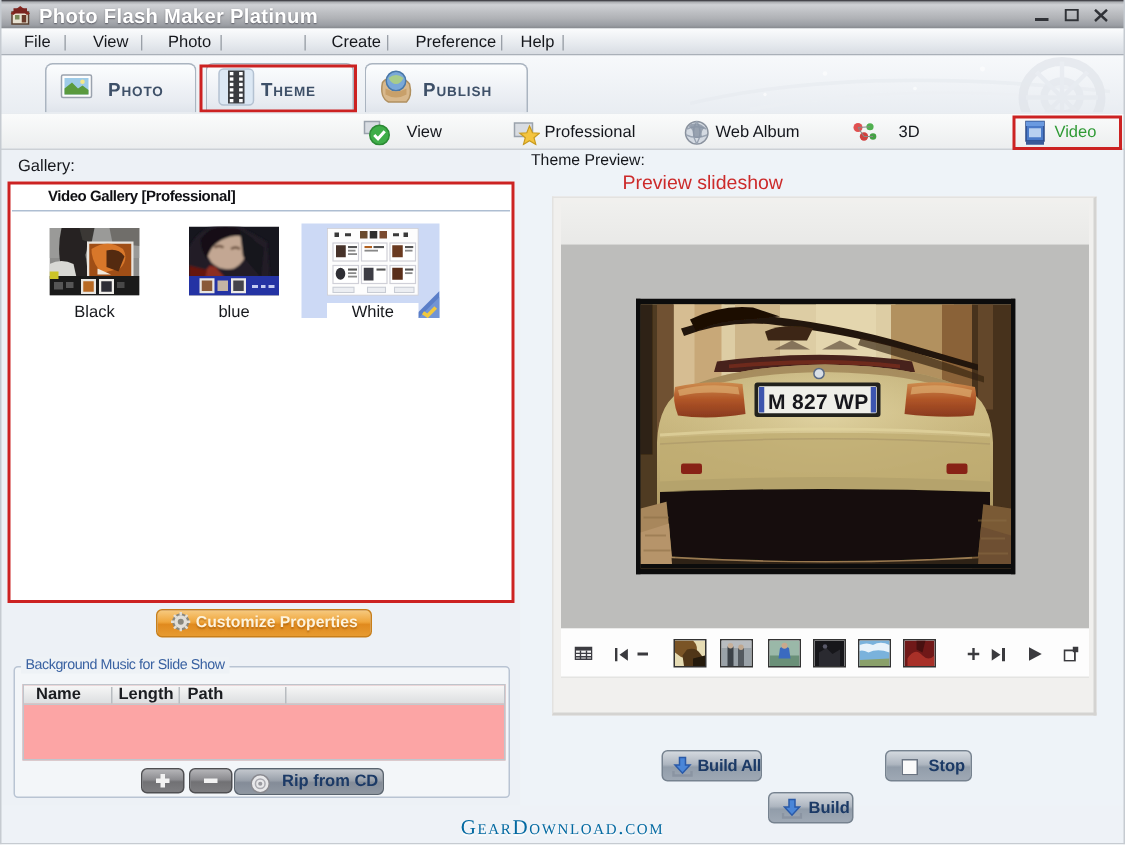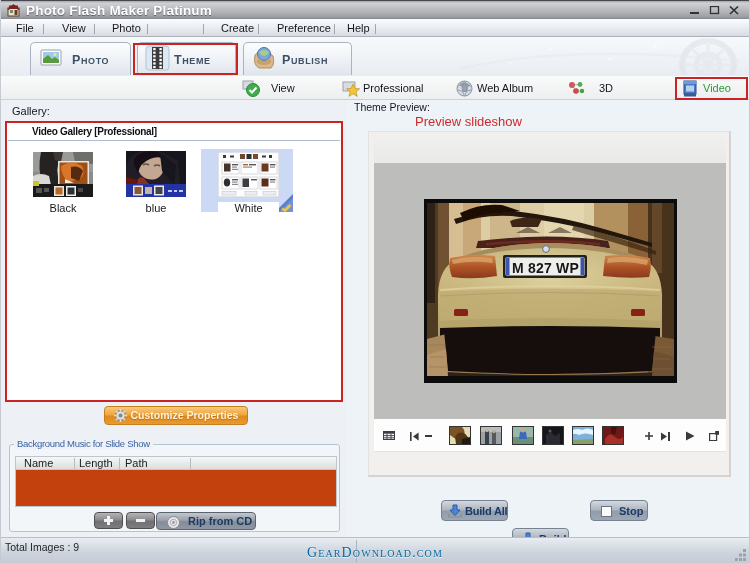--- a/index.html
+++ b/index.html
@@ -323,21 +323,21 @@
             <rect x="27" y="39.5" width="12" height="3.5"></rect>
             <rect x="45" y="39.5" width="13" height="3.5"></rect>
         </g>
       </svg>
       <span class="abs" style="left:26px;top:79px;width:60px;text-align:center;font-size:11px;color:#16181c;">Black</span>
       <span class="abs" style="left:119px;top:79px;width:60px;text-align:center;font-size:11px;color:#16181c;">blue</span>
       <span class="abs" style="left:211px;top:79px;width:61px;text-align:center;font-size:11px;color:#16181c;background:#fff;">White</span>
     </div>
     <div id="musicbox-label">Background Music for Slide Show</div>
     <div id="musicbox">
-      <div class="abs" style="left:5px;top:11px;width:322px;height:51px;background:#c2410c;border:1px solid #bfc5cc;box-sizing:border-box;">
+      <div class="abs" style="left:5px;top:11px;width:322px;height:51px;background:#fca5a5;border:1px solid #bfc5cc;box-sizing:border-box;font-weight:bold;">
         <div class="abs" style="left:0;top:0;width:320px;height:13px;background:linear-gradient(#f7f7f7,#dcdee0);border-bottom:1px solid #c4c8cc;box-sizing:border-box;">
           <span class="abs" style="left:8px;top:0px;font-size:11px;color:#1a1c20;">Name</span>
           <span class="abs" style="left:63px;top:0px;font-size:11px;color:#1a1c20;">Length</span>
           <span class="abs" style="left:109px;top:0px;font-size:11px;color:#1a1c20;">Path</span>
           <div class="abs" style="left:58px;top:1px;width:1px;height:11px;background:#b8bcc0;"></div>
           <div class="abs" style="left:103px;top:1px;width:1px;height:11px;background:#b8bcc0;"></div>
           <div class="abs" style="left:174px;top:1px;width:1px;height:11px;background:#b8bcc0;"></div>
         </div>
       </div>
     </div>
@@ -550,29 +550,15 @@
         <path d="M1,10 L1,13 L13,13 L13,10" stroke="#8a94a2" stroke-width="1.6" fill="none"></path>
       </svg>
       <span class="abs" style="left:26px;top:4px;">Build</span>
     </div>
     <div class="bluebtn" style="left:243px;width:58px;">
       <div class="abs" style="left:10px;top:5px;width:9px;height:9px;background:#fafafa;border:1px solid #6a7482;"></div>
       <span class="abs" style="left:28px;top:4px;">Stop</span>
     </div>
   </div>
 
-  <div id="statusbar">
-    <span class="abs" style="left:5px;top:3px;font-size:10.5px;color:#23252a;">Total Images : 9</span>
-    <div class="abs" style="left:356px;top:2px;width:1px;height:22px;background:#aab2bc;"></div>
-    <svg class="abs" style="left:735px;top:11px" width="12" height="12" viewBox="0 0 12 12">
-      <g fill="#9aa2ae">
-          <rect x="8" y="0" width="3" height="3"></rect>
-          <rect x="8" y="4.5" width="3" height="3"></rect>
-          <rect x="8" y="9" width="3" height="3"></rect>
-          <rect x="4" y="4.5" width="3" height="3"></rect>
-          <rect x="4" y="9" width="3" height="3"></rect>
-          <rect x="0" y="9" width="3" height="3"></rect>
-        </g>
-    </svg>
-  </div>
   <div id="watermark">GearDownload.com</div>
   <div class="abs" style="left:0;top:0;width:750px;height:563px;border:1px solid #c6cbd1;border-top:none;box-sizing:border-box;pointer-events:none;"></div>
 </div>
 
 </body></html>

